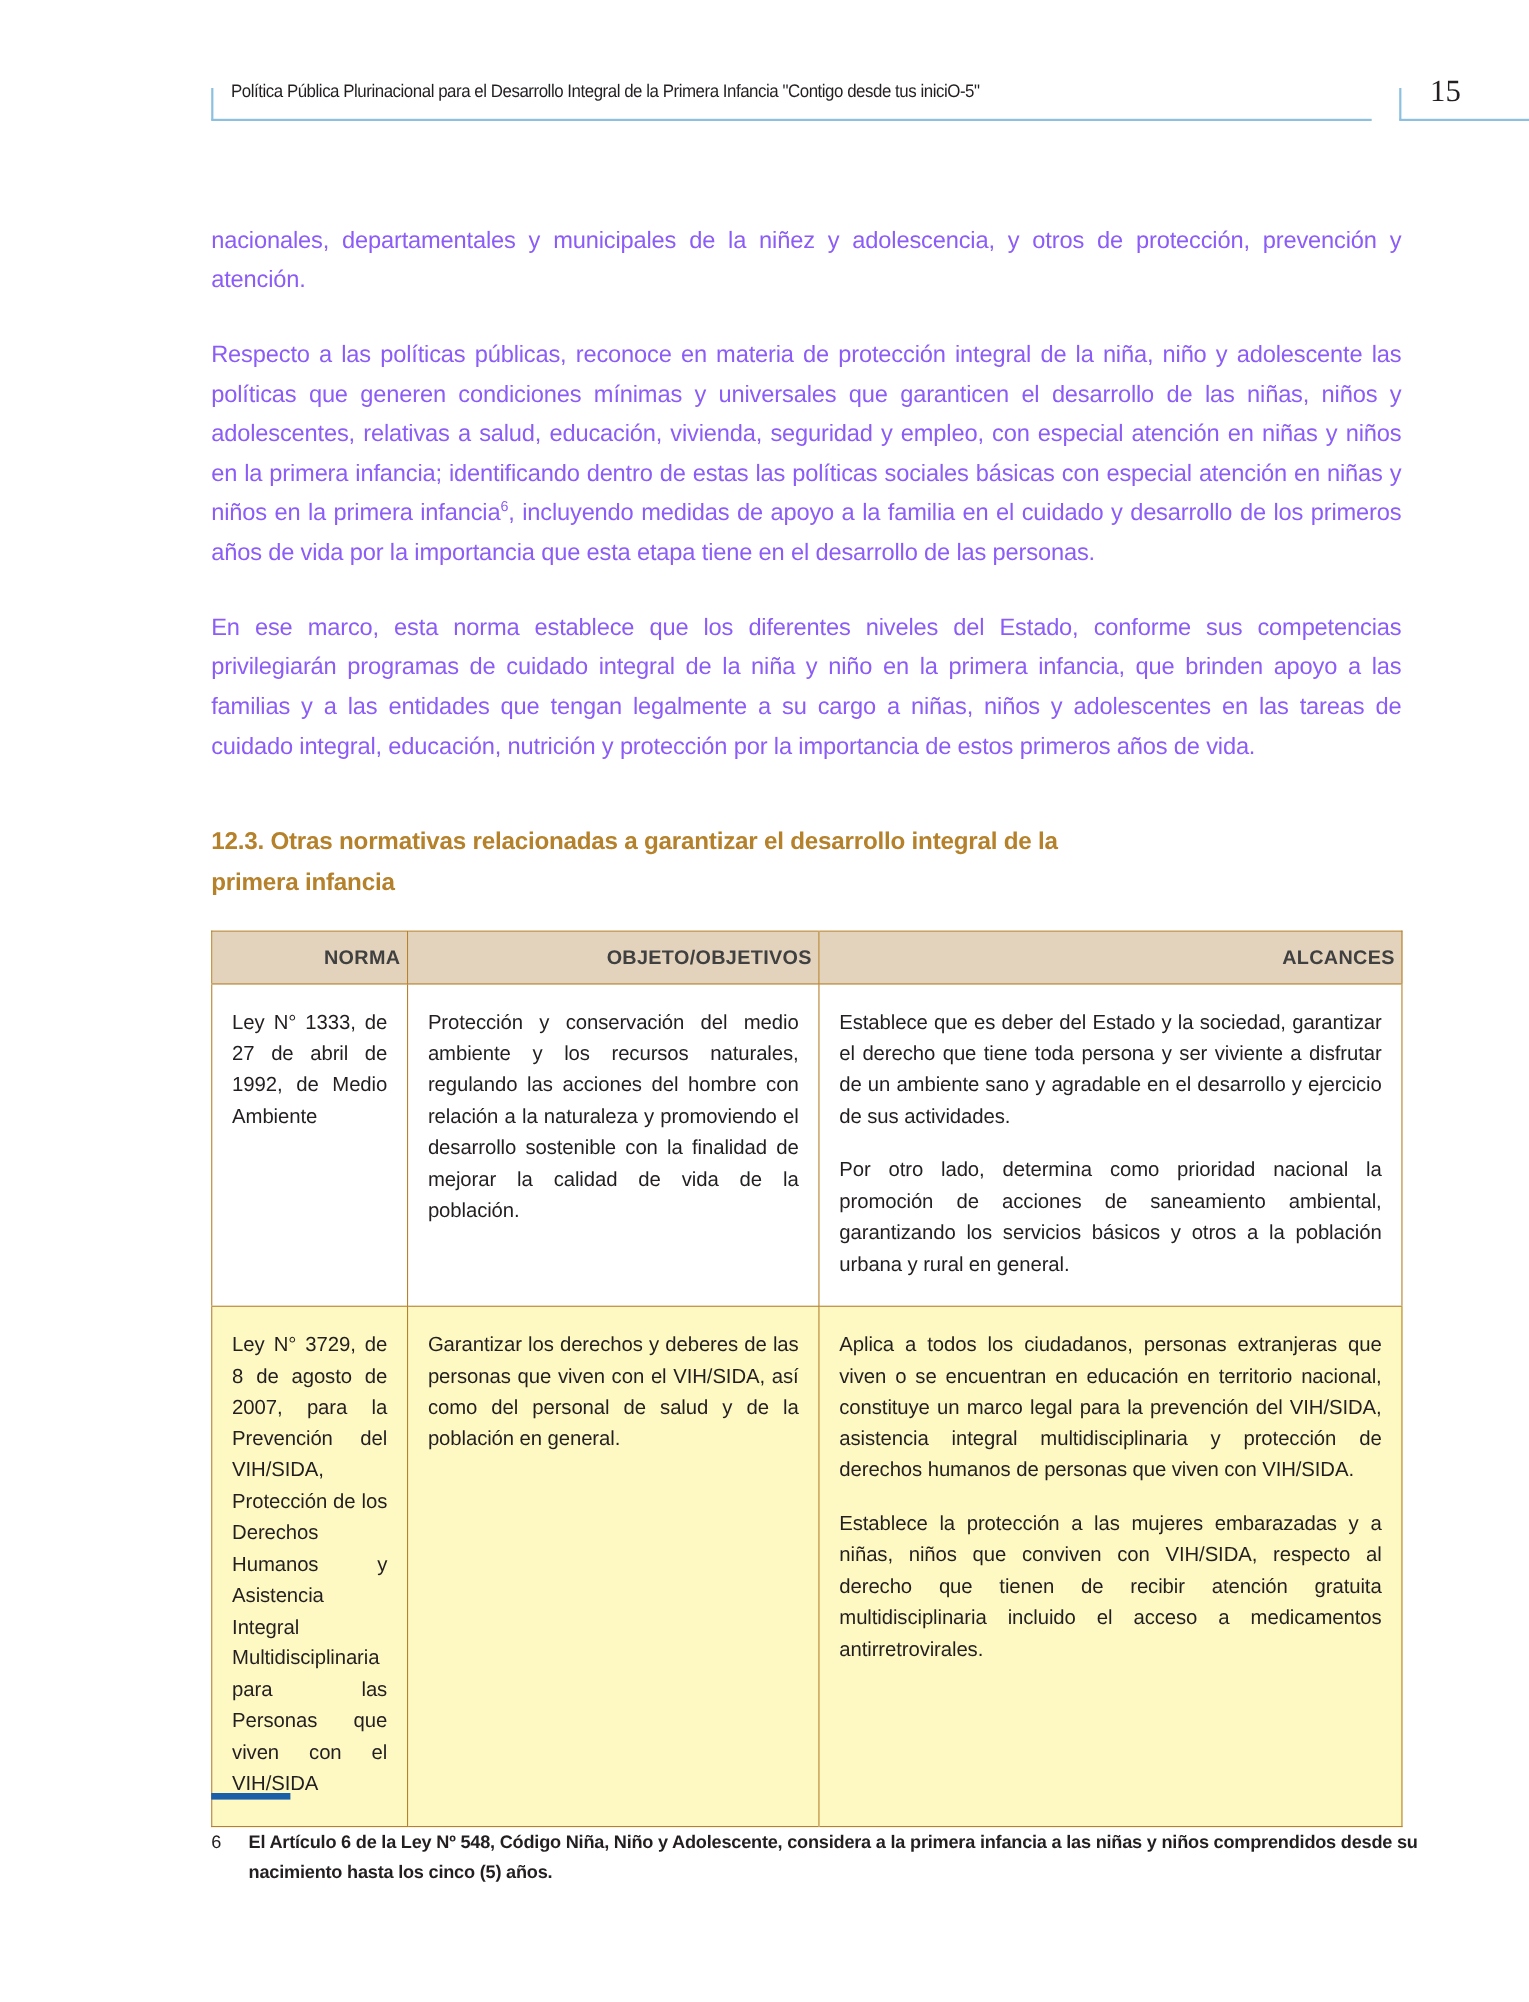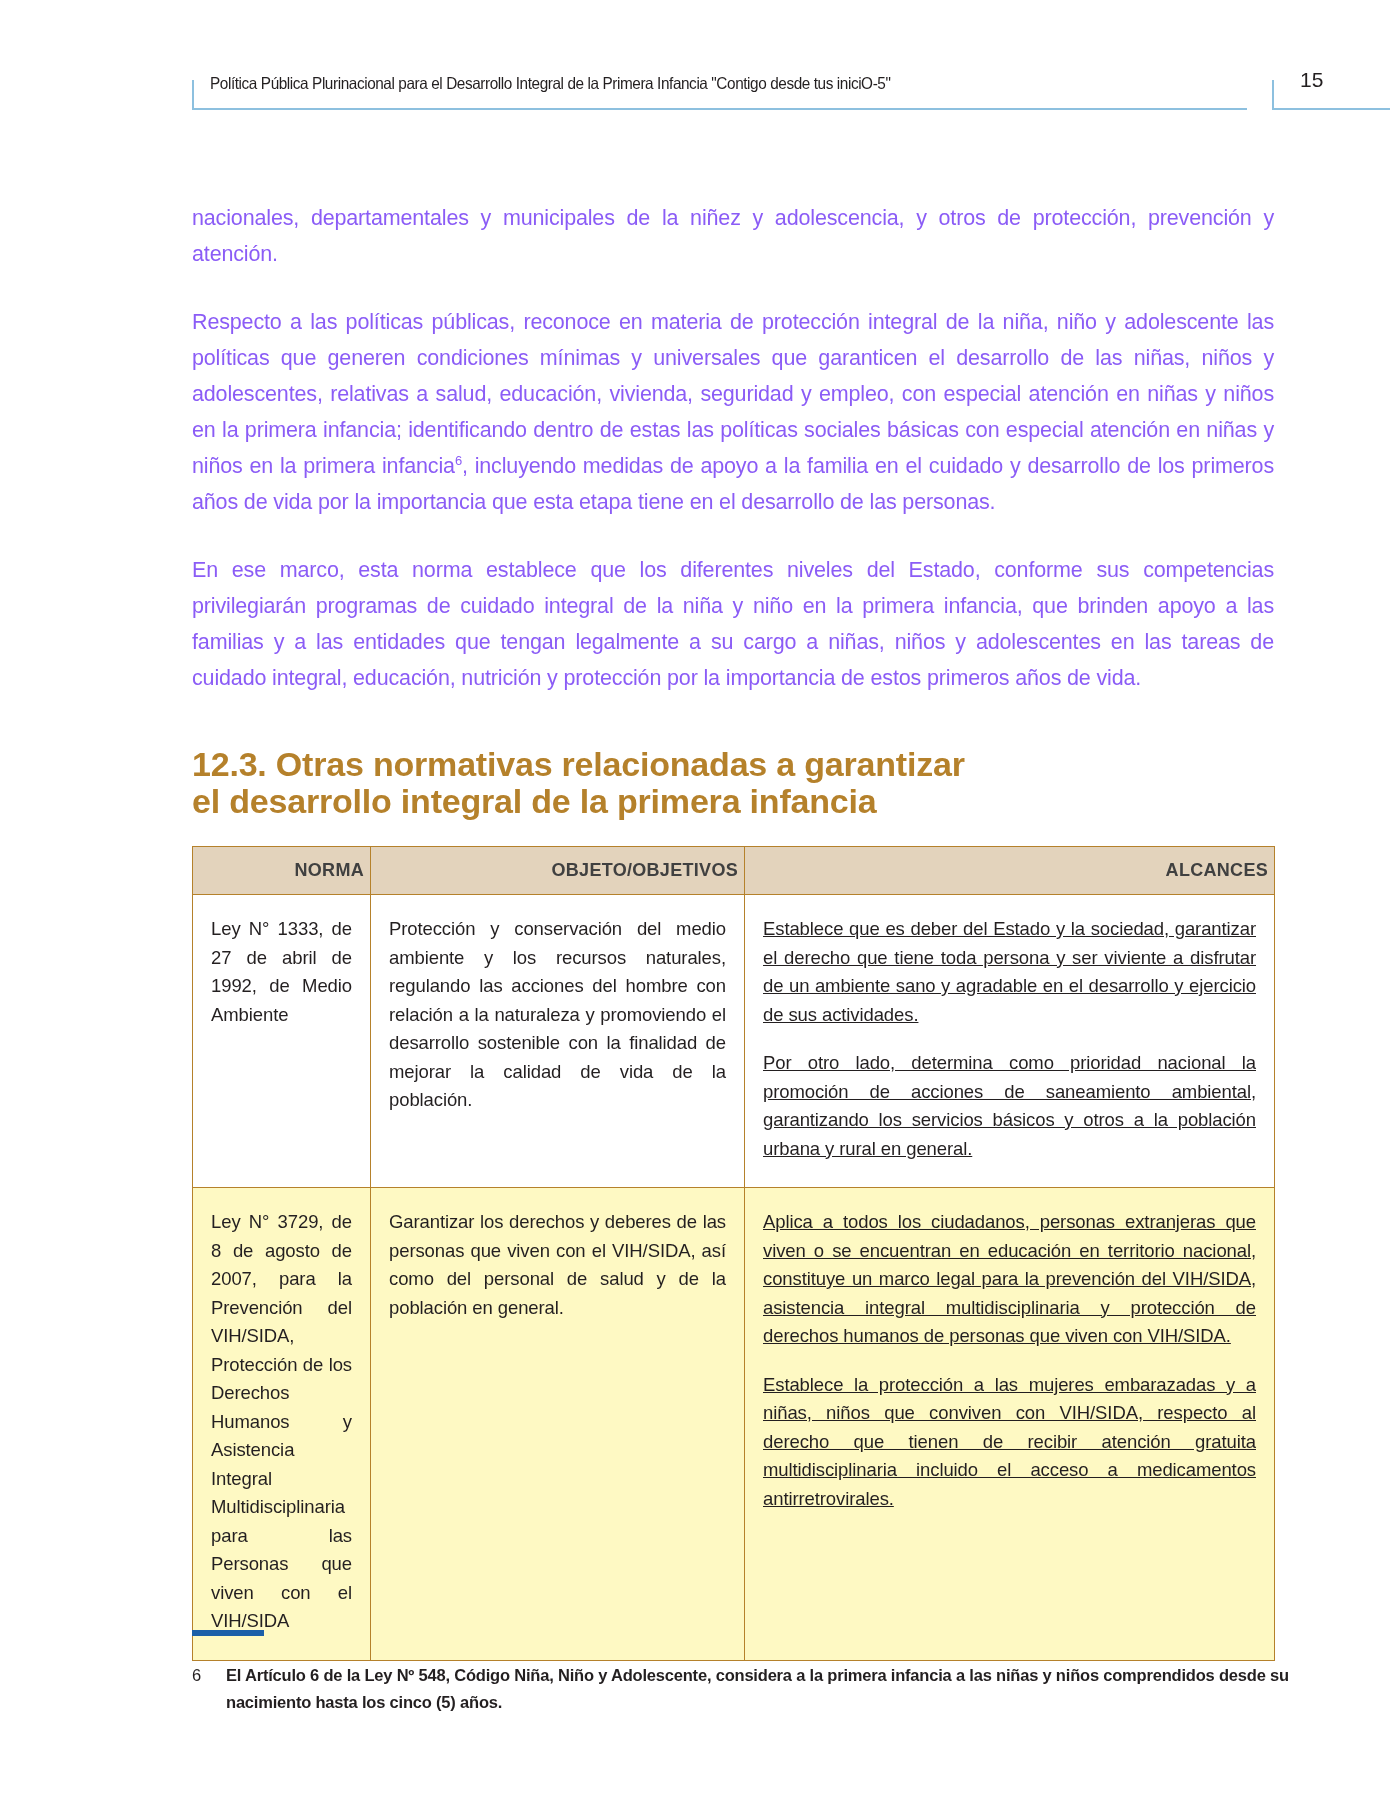--- a/index.html
+++ b/index.html
@@ -64,23 +64,23 @@
     letter-spacing: -0.45px;
     color: #231f20;
     white-space: nowrap;
     transform: scaleX(0.93);
     transform-origin: left center;
   }
   .page-number {
     position: absolute;
     left: 1300px;
     top: 68px;
-    font-size: 21px;
-    color: #231f20;
-    font-family: Liberation Sans, sans-serif;
+    font-size: 28px;
+    color: #231f20;
+    font-family: Liberation Serif, serif;
   }
 
   
   .content {
     position: absolute;
     left: 192px;
     top: 200px;
     width: 1082px;
   }
   p.body-par {
@@ -94,21 +94,21 @@
   p.body-par:last-child { margin-bottom: 0; }
   sup.fn {
     font-size: 13px;
     vertical-align: super;
     line-height: 0;
   }
 
   
   .section-heading {
     margin: 50px 0 26px 0;
-    font-size: 34px;
+    font-size: 22px;
     line-height: 37px;
     font-weight: bold;
     color: #b5812b;
     letter-spacing: -0.2px;
     max-width: 800px;
   }
 
   
   .norm-table {
     width: 1082px;
@@ -139,21 +139,21 @@
     font-size: 18.5px;
     line-height: 28.5px;
     color: #231f20;
     padding: 20px 18px 24px 18px;
     border-right: 1.2px solid #b5812b;
     border-bottom: 1.2px solid #b5812b;
     text-align: justify;
     letter-spacing: -0.1px;
     margin-top: 10px;
   }
-  .norm-table td:last-child { border-right: none; text-decoration: underline; }
+  .norm-table td:last-child { border-right: none; }
   .norm-table tr:last-child td { border-bottom: none; }
 
   .row-alt td { background: #fef9c3; }
   .row-plain td { background: #ffffff; }
 
   .cell-par { margin: 0 0 20px 0; }
   .cell-par:last-child { margin-bottom: 0; }
 
   
   .footnote-area {

